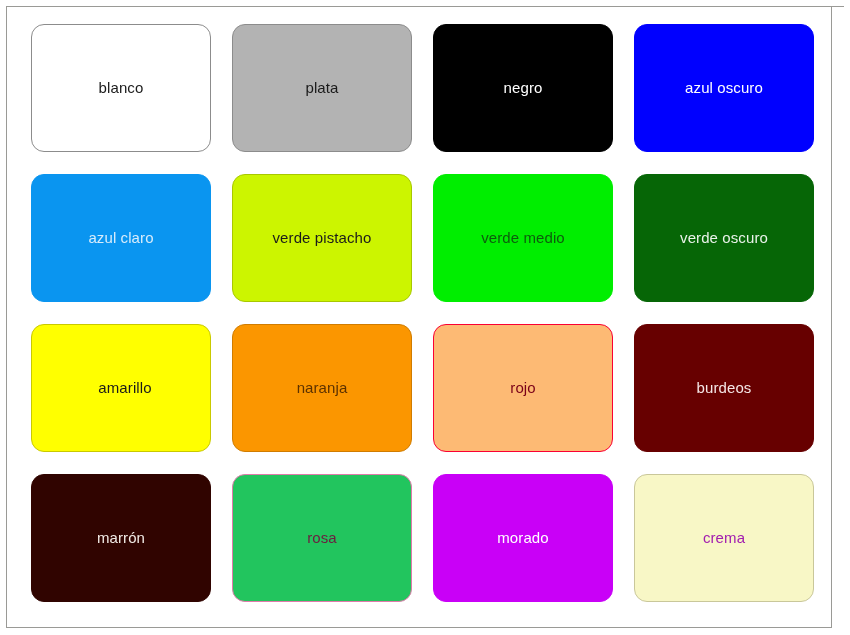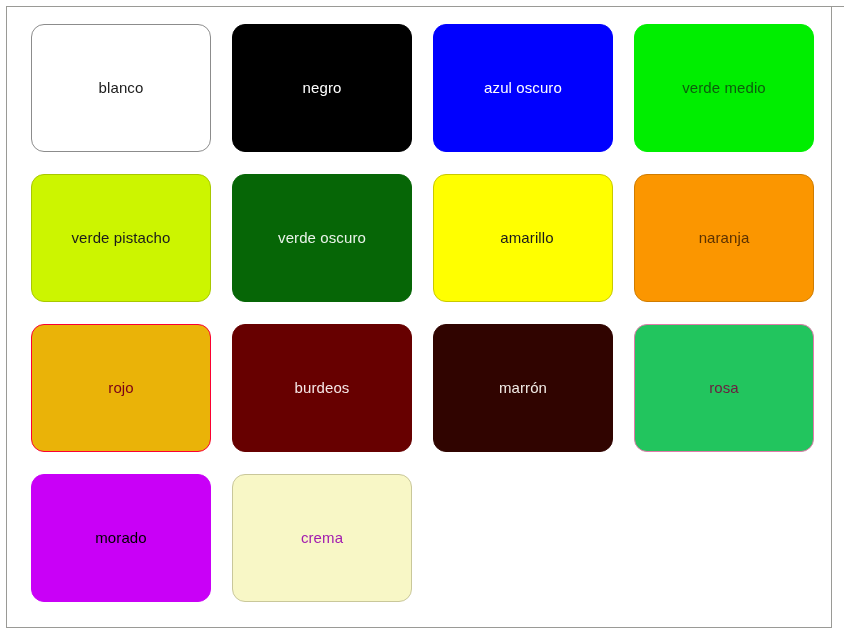--- a/index.html
+++ b/index.html
@@ -73,57 +73,63 @@
   <div class="frame-line frame-top" style="background-color: rgb(154, 154, 150);"></div>
   <div class="frame-line frame-left" style="background-color: rgb(154, 154, 150);"></div>
   <div class="frame-line frame-right" style="background-color: rgb(154, 154, 150);"></div>
   <div class="frame-line frame-bottom" style="background-color: rgb(154, 154, 150);"></div>
 
   <div class="swatch-grid">
 
     <div class="swatch row-1" style="background-color: rgb(255, 255, 255); border-color: rgb(140, 140, 140);">
       <span class="swatch-label" style="color: rgb(27, 27, 27);">blanco</span>
     </div>
+    <div class="swatch row-1" style="background-color: rgb(179, 179, 179); border-color: rgb(140, 140, 140);">
+      <span class="swatch-label" style="color: rgb(27, 27, 27);">plata</span>
+    </div>
     <div class="swatch row-1" style="background-color: rgb(0, 0, 0); border-color: rgb(0, 0, 0);">
       <span class="swatch-label" style="color: rgb(255, 255, 255);">negro</span>
     </div>
     <div class="swatch row-1" style="background-color: rgb(0, 0, 255); border-color: rgb(0, 0, 255);">
       <span class="swatch-label" style="color: rgb(255, 255, 255);">azul oscuro</span>
     </div>
 
-    <div class="swatch row-2" style="background-color: rgb(0, 238, 0); border-color: rgb(0, 238, 0);">
-      <span class="swatch-label" style="color: rgb(13, 92, 13);">verde medio</span>
+    <div class="swatch row-2" style="background-color: rgb(10, 149, 240); border-color: rgb(10, 149, 240);">
+      <span class="swatch-label" style="color: rgb(216, 236, 251);">azul claro</span>
     </div>
     <div class="swatch row-2" style="background-color: rgb(204, 245, 0); border-color: rgb(168, 200, 0);">
       <span class="swatch-label" style="color: rgb(27, 27, 27);">verde pistacho</span>
+    </div>
+    <div class="swatch row-2" style="background-color: rgb(0, 238, 0); border-color: rgb(0, 238, 0);">
+      <span class="swatch-label" style="color: rgb(13, 92, 13);">verde medio</span>
     </div>
     <div class="swatch row-2" style="background-color: rgb(6, 102, 6); border-color: rgb(6, 102, 6);">
       <span class="swatch-label" style="color: rgb(234, 243, 234);">verde oscuro</span>
     </div>
 
     <div class="swatch row-3" style="background-color: rgb(255, 255, 0); border-color: rgb(201, 201, 0);">
       <span class="swatch-label" style="color: rgb(27, 27, 27); margin-left: 8px;">amarillo</span>
     </div>
     <div class="swatch row-3" style="background-color: rgb(251, 150, 0); border-color: rgb(208, 124, 0);">
       <span class="swatch-label" style="color: rgb(92, 50, 0);">naranja</span>
     </div>
-    <div class="swatch row-3" style="background-color: #eab308; border-color: rgb(250, 0, 51);">
+    <div class="swatch row-3" style="background-color: #fdba74; border-color: rgb(250, 0, 51);">
       <span class="swatch-label" style="color: rgb(122, 0, 24);">rojo</span>
     </div>
     <div class="swatch row-3" style="background-color: rgb(103, 0, 0); border-color: rgb(103, 0, 0);">
       <span class="swatch-label" style="color: rgb(245, 230, 230);">burdeos</span>
     </div>
 
     <div class="swatch row-4" style="background-color: rgb(48, 4, 0); border-color: rgb(48, 4, 0);">
       <span class="swatch-label" style="color: rgb(242, 236, 230);">marrón</span>
     </div>
     <div class="swatch row-4" style="background-color: #22c55e; border-color: rgb(224, 122, 170);">
       <span class="swatch-label" style="color: rgb(107, 32, 64);">rosa</span>
     </div>
     <div class="swatch row-4" style="background-color: rgb(201, 0, 247); border-color: rgb(201, 0, 247);">
-      <span class="swatch-label" style="color: #000000;">morado</span>
+      <span class="swatch-label" style="color: #ffffff;">morado</span>
     </div>
     <div class="swatch row-4" style="background-color: rgb(248, 247, 198); border-color: rgb(201, 199, 154);">
       <span class="swatch-label" style="color: #a21caf;">crema</span>
     </div>
 
   </div>
 </div>
 
 </body></html>

